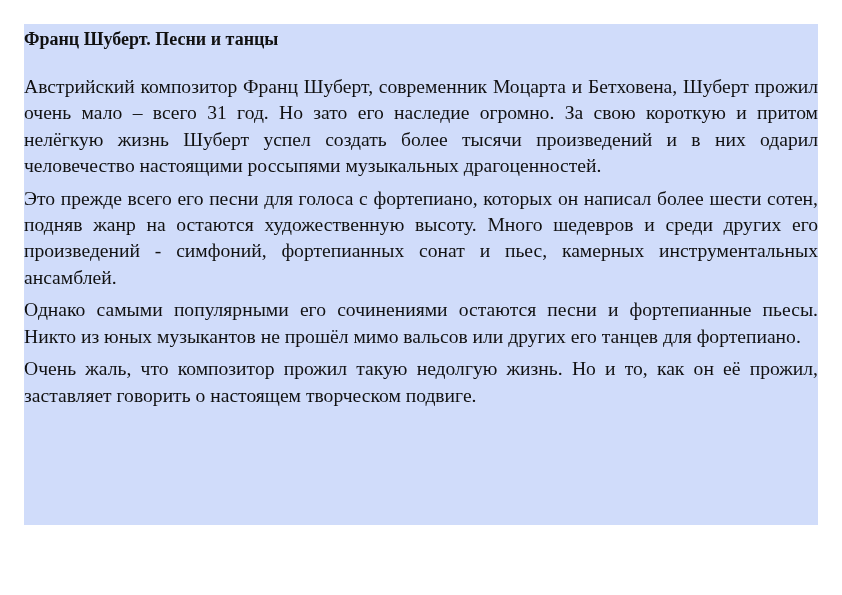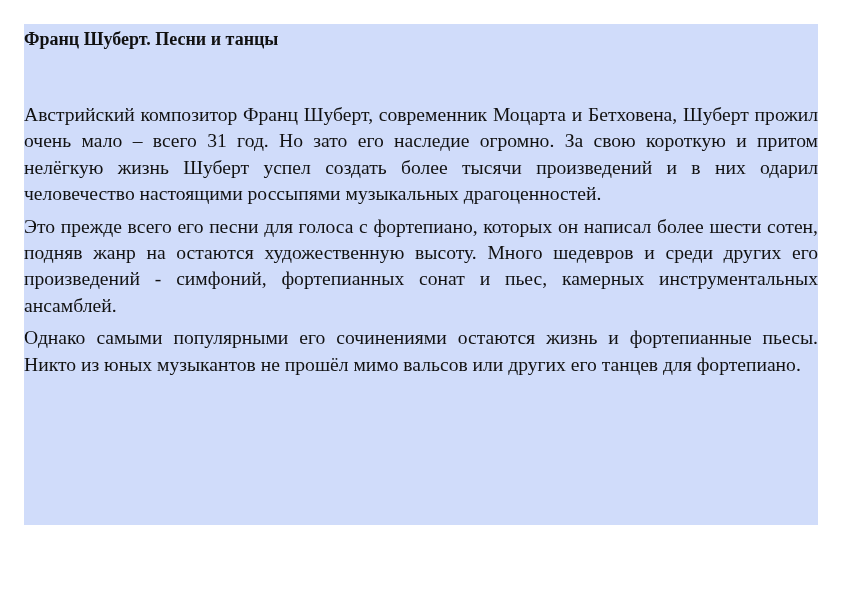--- a/index.html
+++ b/index.html
@@ -13,32 +13,33 @@
       font-family: "Liberation Serif", serif;
       color: #111111;
     }
     .title {
       font-weight: bold;
       font-size: 18px;
       line-height: 26px;
       margin: 2px 0 0 0;
       padding: 0;
     }
-    .body { margin-top: 50px; }
+    .body { margin-top: 22px; }
     .para {
       font-size: 19.6px;
       line-height: 26.3px;
       text-align: justify;
       margin: 0 0 6.5px 0;
       padding: 0;
     }
   </style>
 </head>
 <body>
 
 <div class="page">
   <h1 class="title">Франц Шуберт. Песни и танцы</h1>
   <div class="body">
     <p class="para">Австрийский композитор Франц Шуберт, современник Моцарта и Бетховена, Шуберт прожил очень мало – всего 31 год. Но зато его наследие огромно. За свою короткую и притом нелёгкую жизнь Шуберт успел создать более тысячи произведений и в них одарил человечество настоящими россыпями музыкальных драгоценностей.</p>
     <p class="para">Это прежде всего его песни для голоса с фортепиано, которых он написал более шести сотен, подняв жанр на остаются художественную высоту. Много шедевров и среди других его произведений - симфоний, фортепианных сонат и пьес, камерных инструментальных ансамблей.</p>
-    <p class="para">Однако самыми популярными его сочинениями остаются жизнь и фортепианные пьесы. Никто из юных музыкантов не прошёл мимо вальсов или других его танцев для фортепиано.</p>
+    <p class="para">Однако самыми популярными его сочинениями остаются песни и фортепианные пьесы. Никто из юных музыкантов не прошёл мимо вальсов или других его танцев для фортепиано.</p>
+    <p class="para">Очень жаль, что композитор прожил такую недолгую жизнь. Но и то, как он её прожил, заставляет говорить о настоящем творческом подвиге.</p>
   </div>
 </div>
 
 </body></html>

